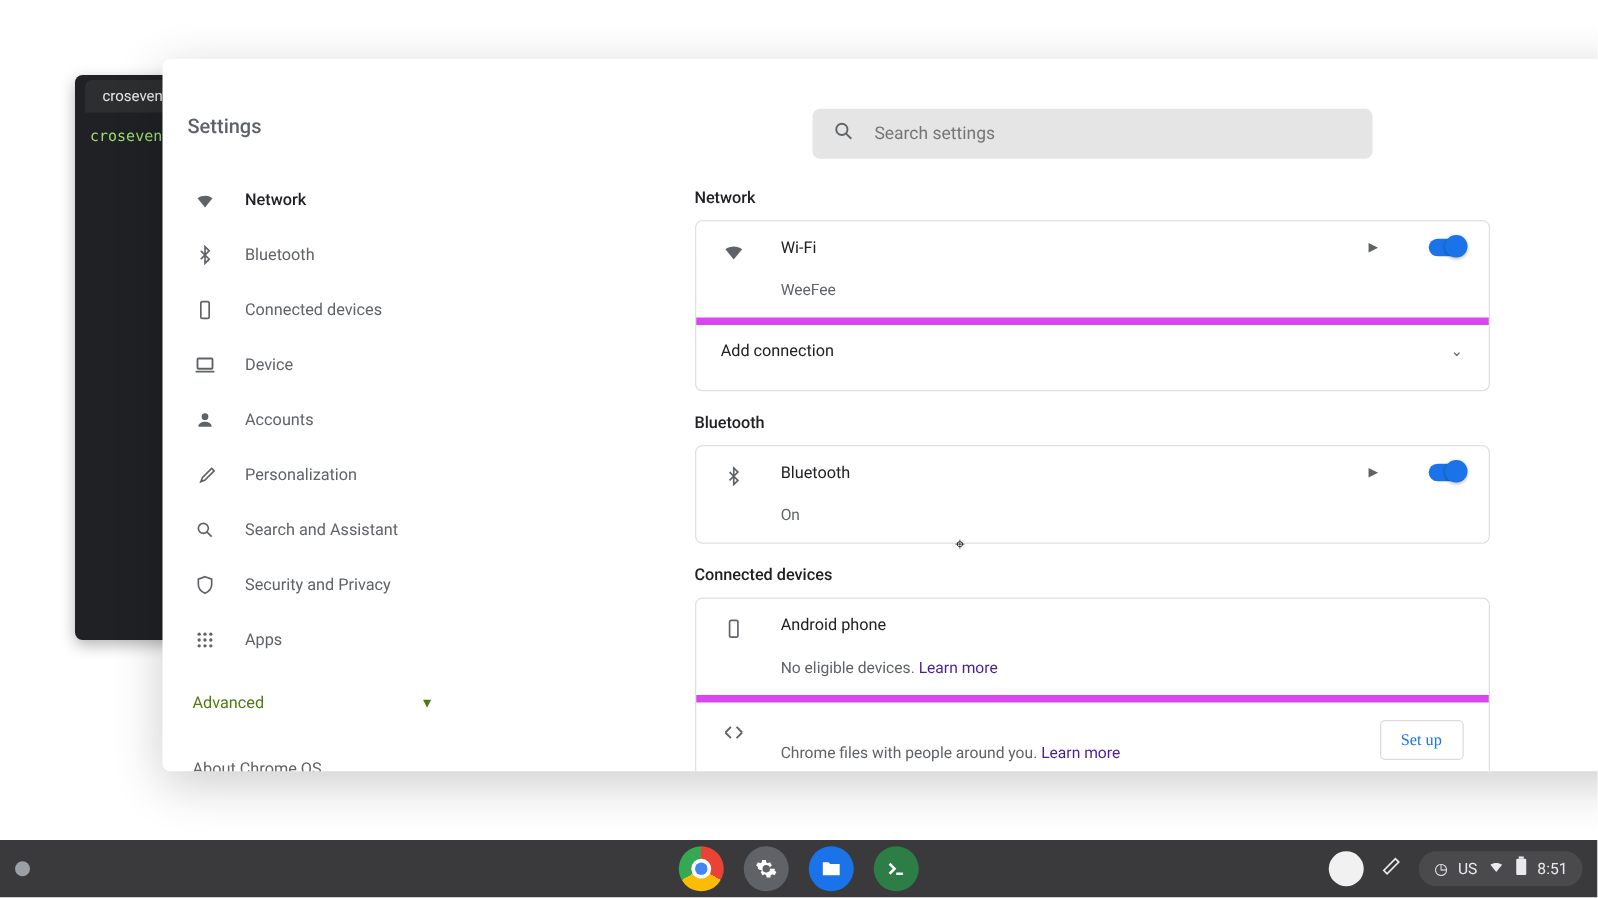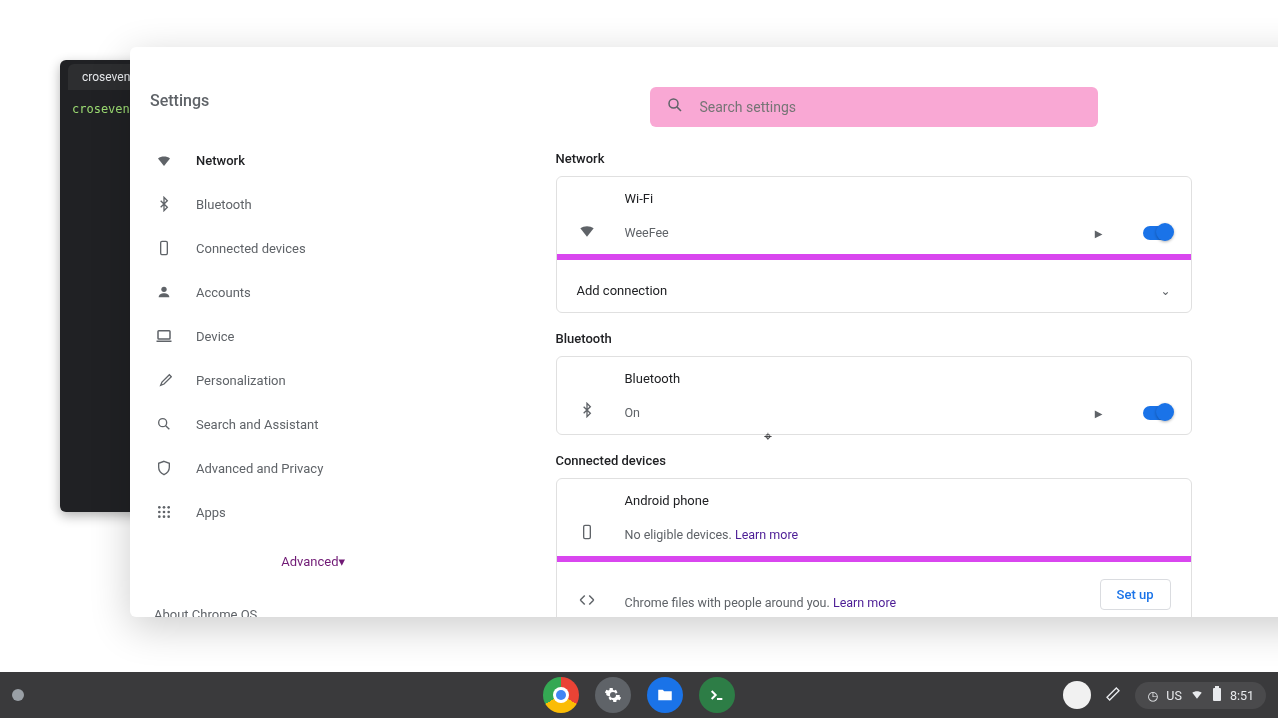--- a/index.html
+++ b/index.html
@@ -86,24 +86,24 @@
   padding: 12px 4px;
   font-size: 13px;
   color: #5f6368;
   cursor: pointer;
 }
 .nav-item.active .nav-label { color: #202124; font-weight: 500; }
 .nav-icon { width: 20px; height: 20px; color: #5f6368; display:flex; align-items:center; justify-content:center; }
 .advanced-row {
   margin-top: 10px;
   display: flex;
-  justify-content: flex-end;
+  justify-content: space-between;
   align-items: center;
   padding: 10px 4px;
-  color: #701a75;
+  color: #4d7c0f;
   font-size: 13px;
   cursor: pointer;
 }
 .about-row {
   margin-top: 18px;
   padding: 10px 4px;
   color: #5f6368;
   font-size: 13px;
   text-decoration: underline;
 }
@@ -111,21 +111,21 @@
 
 .main {
   flex: 1;
   padding-top: 40px;
   overflow-y: hidden;
   position: relative;
 }
 .search-wrap {
   width: 448px;
   margin: 0 auto 24px auto;
-  background: #f9a8d4;
+  background: #e5e5e5;
   border-radius: 6px;
   height: 40px;
   display: flex;
   align-items: center;
   padding: 0 16px;
   gap: 16px;
 }
 .search-wrap input {
   border: none;
   background: transparent;
@@ -144,21 +144,21 @@
   font-weight: 500;
   margin: 18px 0 10px 0;
 }
 .card {
   border: 1px solid #e0e0e0;
   border-radius: 6px;
   background: #fff;
 }
 .row {
   display: flex;
-  align-items: flex-end;
+  align-items: flex-start;
   padding: 14px 20px;
   min-height: 58px;
 }
 .row + .row { border-top: 6px solid #d946ef; }
 .row-icon {
   width: 20px; height: 20px;
   color: #5f6368;
   margin-right: 28px;
   display:flex; align-items:center; justify-content:center;
 }
@@ -184,20 +184,21 @@
 }
 .setup-btn {
   border: 1px solid #dadce0;
   background: #fff;
   color: #1a73e8;
   font-size: 13px;
   font-weight: 500;
   padding: 7px 16px;
   border-radius: 4px;
   cursor: pointer;
+  font-family: Liberation Serif, serif;
 }
 
 
 .shelf {
   position: absolute;
   left: 0; bottom: 0;
   width: 100%;
   height: 46px;
   background: #3a3a3c;
   display: flex;
@@ -310,38 +311,38 @@
       <div class="nav-item">
         <span class="nav-icon">
             <svg width="16" height="16" viewBox="0 0 24 24" fill="none" stroke="currentColor" stroke-width="2">
               <rect x="7" y="2" width="10" height="20" rx="2"></rect>
             </svg>
           </span>
         <span class="nav-label">Connected devices</span>
       </div>
       <div class="nav-item">
         <span class="nav-icon">
+            <svg width="18" height="18" viewBox="0 0 24 24" fill="none" stroke="currentColor" stroke-width="2">
+              <rect x="4" y="5" width="16" height="11" rx="1"></rect>
+              <line x1="2" y1="19" x2="22" y2="19"></line>
+            </svg>
+          </span>
+        <span class="nav-label">Device</span>
+      </div>
+      <div class="nav-item">
+        <span class="nav-icon">
             <svg width="16" height="16" viewBox="0 0 24 24" fill="currentColor">
               <circle cx="12" cy="8" r="4"></circle>
               <path d="M4 20c0-4 4-6 8-6s8 2 8 6"></path>
             </svg>
           </span>
         <span class="nav-label">Accounts</span>
       </div>
       <div class="nav-item">
         <span class="nav-icon">
-            <svg width="18" height="18" viewBox="0 0 24 24" fill="none" stroke="currentColor" stroke-width="2">
-              <rect x="4" y="5" width="16" height="11" rx="1"></rect>
-              <line x1="2" y1="19" x2="22" y2="19"></line>
-            </svg>
-          </span>
-        <span class="nav-label">Device</span>
-      </div>
-      <div class="nav-item">
-        <span class="nav-icon">
             <svg width="16" height="16" viewBox="0 0 24 24" fill="none" stroke="currentColor" stroke-width="2">
               <path d="M20 4L9 15l-2 5 5-2L23 7z"></path>
             </svg>
           </span>
         <span class="nav-label">Personalization</span>
       </div>
       <div class="nav-item">
         <span class="nav-icon">
             <svg width="16" height="16" viewBox="0 0 24 24" fill="none" stroke="currentColor" stroke-width="2">
               <circle cx="10" cy="10" r="6"></circle>
@@ -349,21 +350,21 @@
             </svg>
           </span>
         <span class="nav-label">Search and Assistant</span>
       </div>
       <div class="nav-item">
         <span class="nav-icon">
             <svg width="16" height="16" viewBox="0 0 24 24" fill="none" stroke="currentColor" stroke-width="2">
               <path d="M12 2l8 3v6c0 5-3.5 9-8 11-4.5-2-8-6-8-11V5l8-3z"></path>
             </svg>
           </span>
-        <span class="nav-label">Advanced and Privacy</span>
+        <span class="nav-label">Security and Privacy</span>
       </div>
       <div class="nav-item">
         <span class="nav-icon">
             <svg width="16" height="16" viewBox="0 0 24 24" fill="currentColor">
               <circle cx="5" cy="5" r="2"></circle>
               <circle cx="12" cy="5" r="2"></circle>
               <circle cx="19" cy="5" r="2"></circle>
               <circle cx="5" cy="12" r="2"></circle>
               <circle cx="12" cy="12" r="2"></circle>
               <circle cx="19" cy="12" r="2"></circle>

